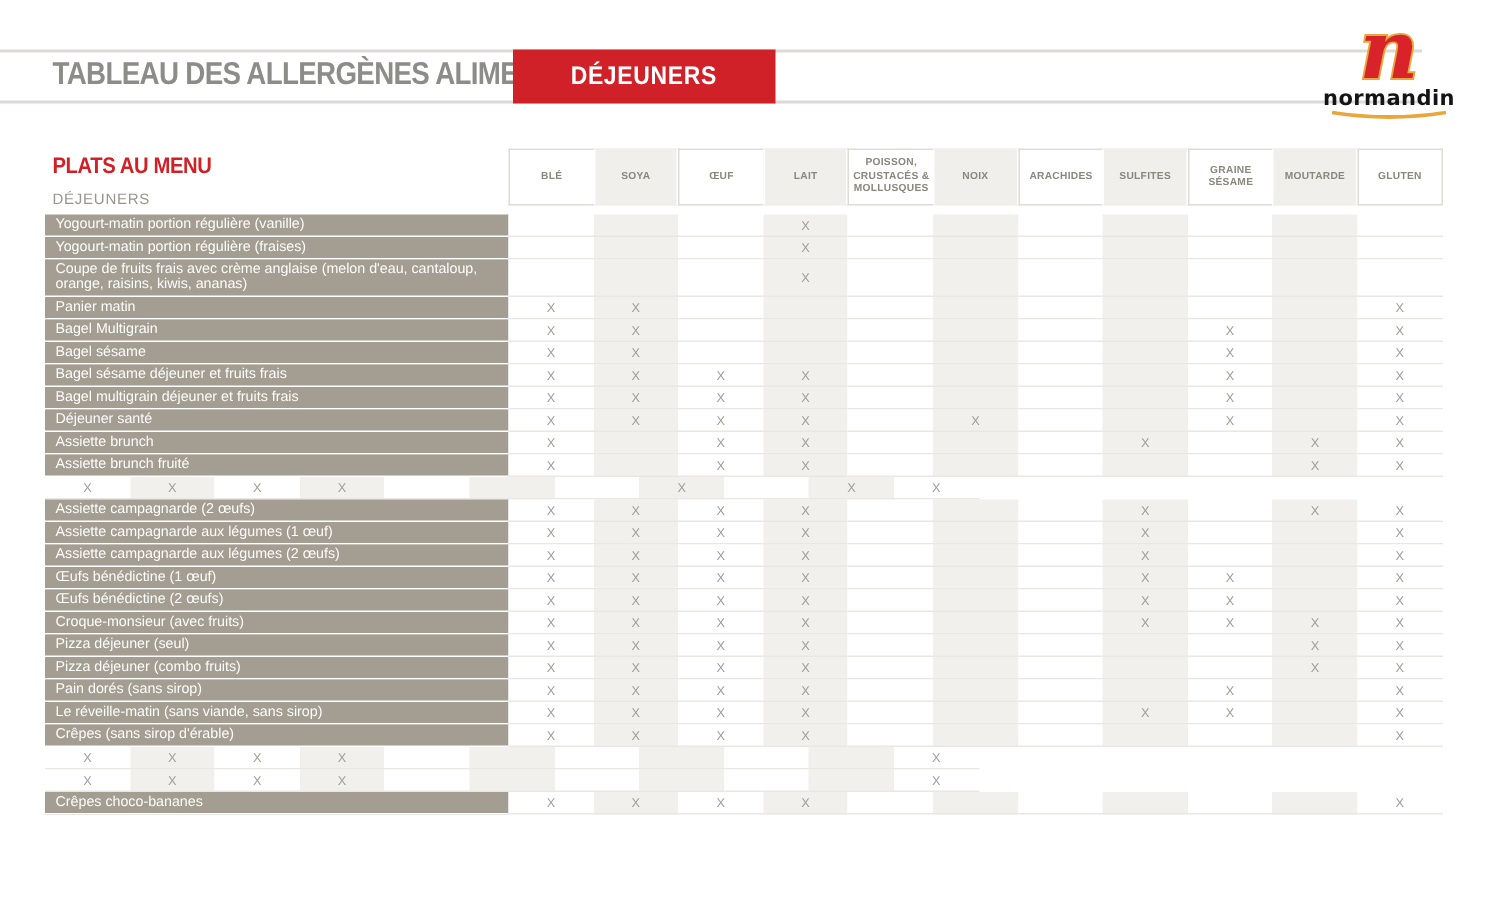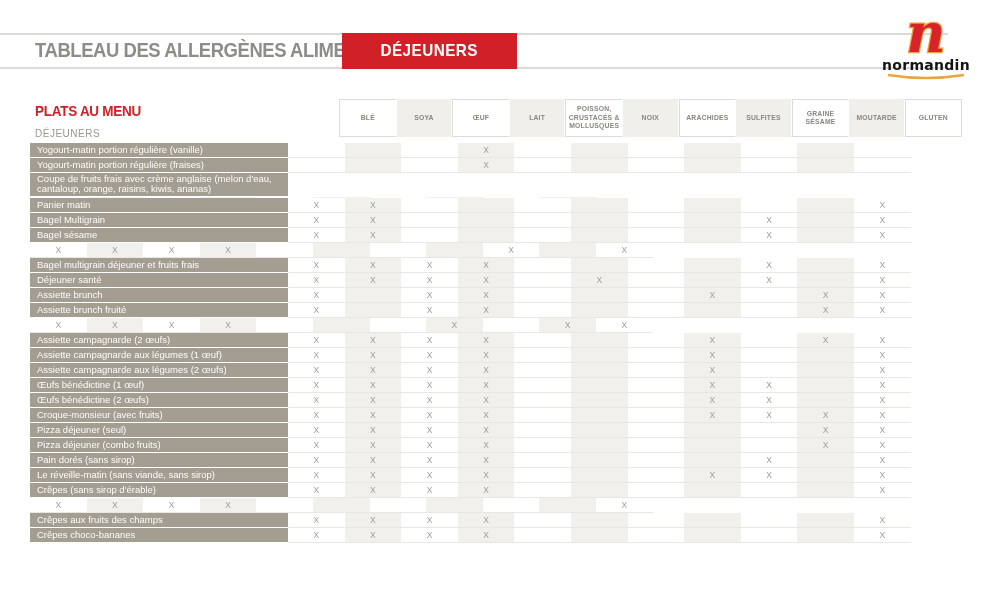--- a/index.html
+++ b/index.html
@@ -43,23 +43,23 @@
     font-size:6.8px; font-weight:bold; color:#8b867e; letter-spacing:0.2px;
     background:#ffffff; border:1px solid #dedcd8; border-right:none;
     line-height:1.25; text-transform:uppercase;
   }
   .hcell:last-child { border-right:1px solid #dedcd8; }
   .hcell.shaded { background:#f0efec; border-color:#f0efec; border-right:1px solid #ffffff; border-left:1px solid #ffffff; }
 
   
   .menu-table { position:absolute; left:30px; top:143px; width:933px; }
   .menu-row { display:flex; height:15px; }
-  .menu-row.tall { height:25px;flex-direction:column; }
+  .menu-row.tall { height:25px; }
   .row-label {
-    width:258px; background:#a39d92; color:#fdfdfb;
+    width:309px; background:#a39d92; color:#fdfdfb;
     font-size:9.5px; line-height:1.1; padding:1px 4px 1px 7px;
     display:flex; align-items:center;
     border-bottom:1.5px solid #ffffff;
   }
   .cells { display:flex; }
   .cell {
     width:56.6px; display:flex; align-items:center; justify-content:center;
     font-size:8.5px; color:#9d9d9a; background:#ffffff;
     border-bottom:1px solid #e8e7e3;
   }
@@ -193,20 +193,21 @@
           <div class="cell"></div>
           <div class="cell shaded"></div>
           <div class="cell"></div>
           <div class="cell shaded"></div>
           <div class="cell">X</div>
           <div class="cell shaded"></div>
           <div class="cell">X</div>
         </div>
       </div>
       <div class="menu-row">
+        <div class="row-label">Bagel sésame déjeuner et fruits frais</div>
         <div class="cells">
           <div class="cell">X</div>
           <div class="cell shaded">X</div>
           <div class="cell">X</div>
           <div class="cell shaded">X</div>
           <div class="cell"></div>
           <div class="cell shaded"></div>
           <div class="cell"></div>
           <div class="cell shaded"></div>
           <div class="cell">X</div>
@@ -478,21 +479,20 @@
           <div class="cell"></div>
           <div class="cell shaded"></div>
           <div class="cell"></div>
           <div class="cell shaded"></div>
           <div class="cell"></div>
           <div class="cell shaded"></div>
           <div class="cell">X</div>
         </div>
       </div>
       <div class="menu-row">
-        <div class="row-label">Crêpes aux fruits des champs</div>
         <div class="cells">
           <div class="cell">X</div>
           <div class="cell shaded">X</div>
           <div class="cell">X</div>
           <div class="cell shaded">X</div>
           <div class="cell"></div>
           <div class="cell shaded"></div>
           <div class="cell"></div>
           <div class="cell shaded"></div>
           <div class="cell"></div>

